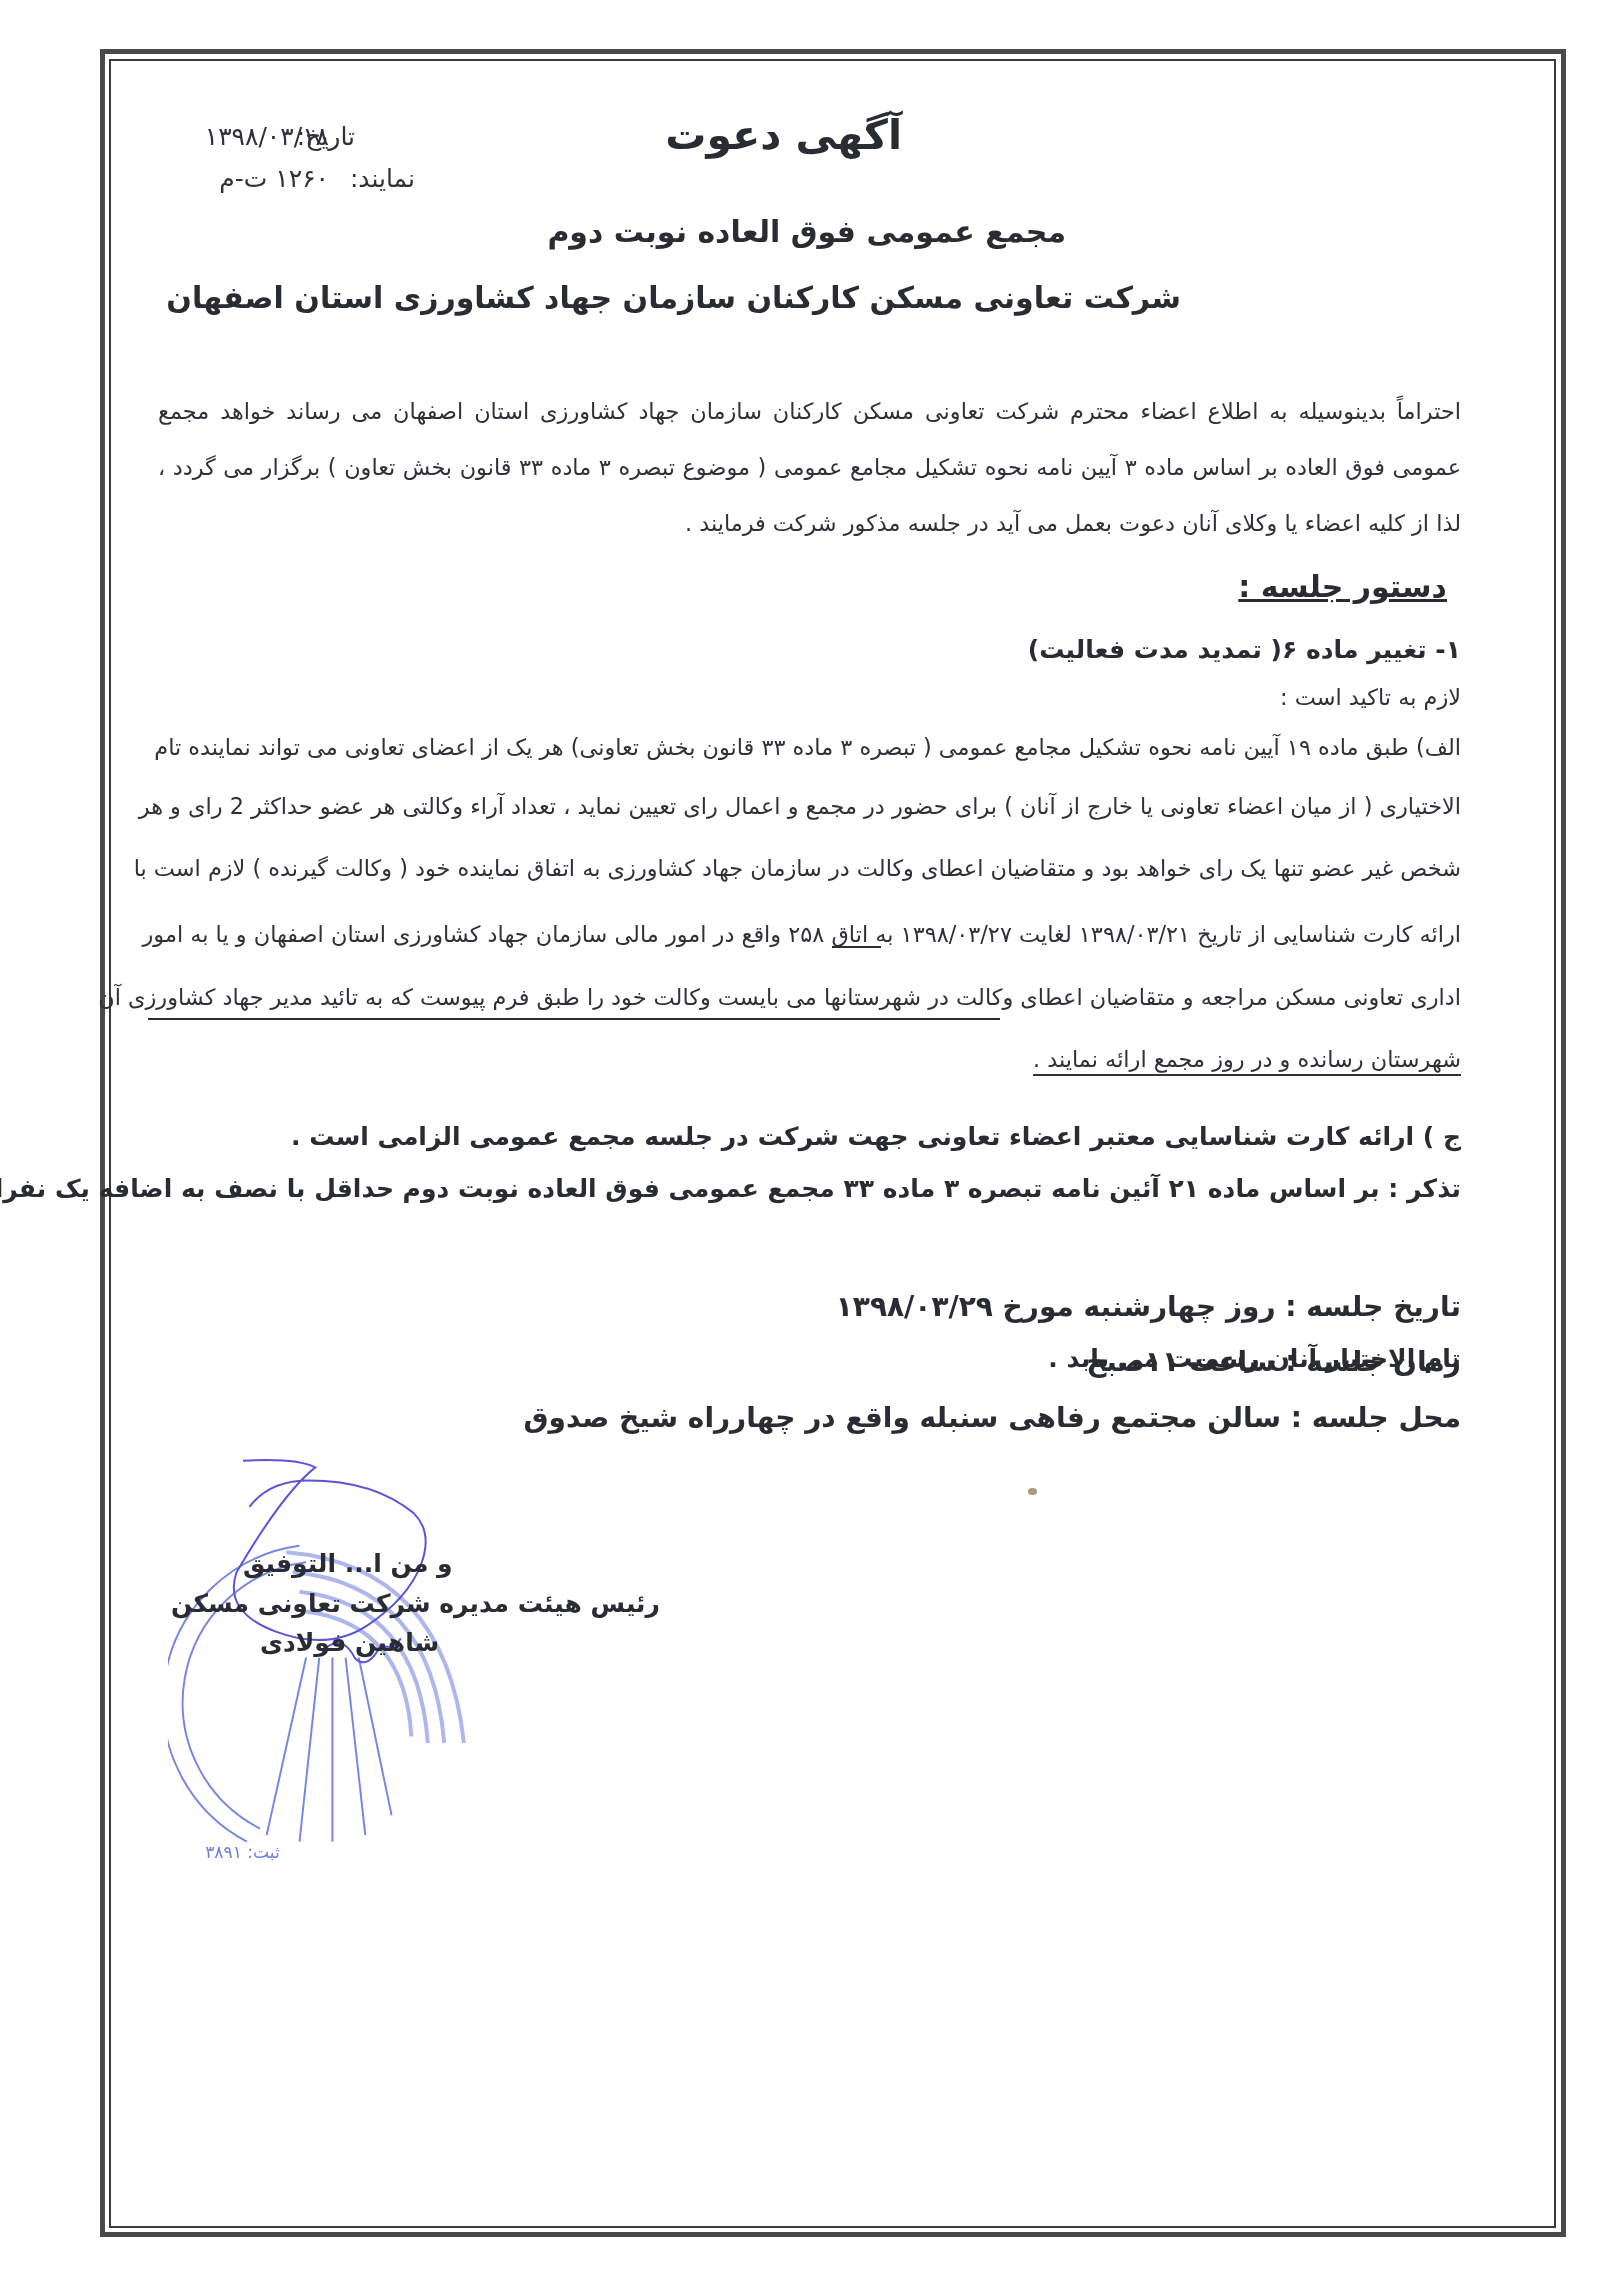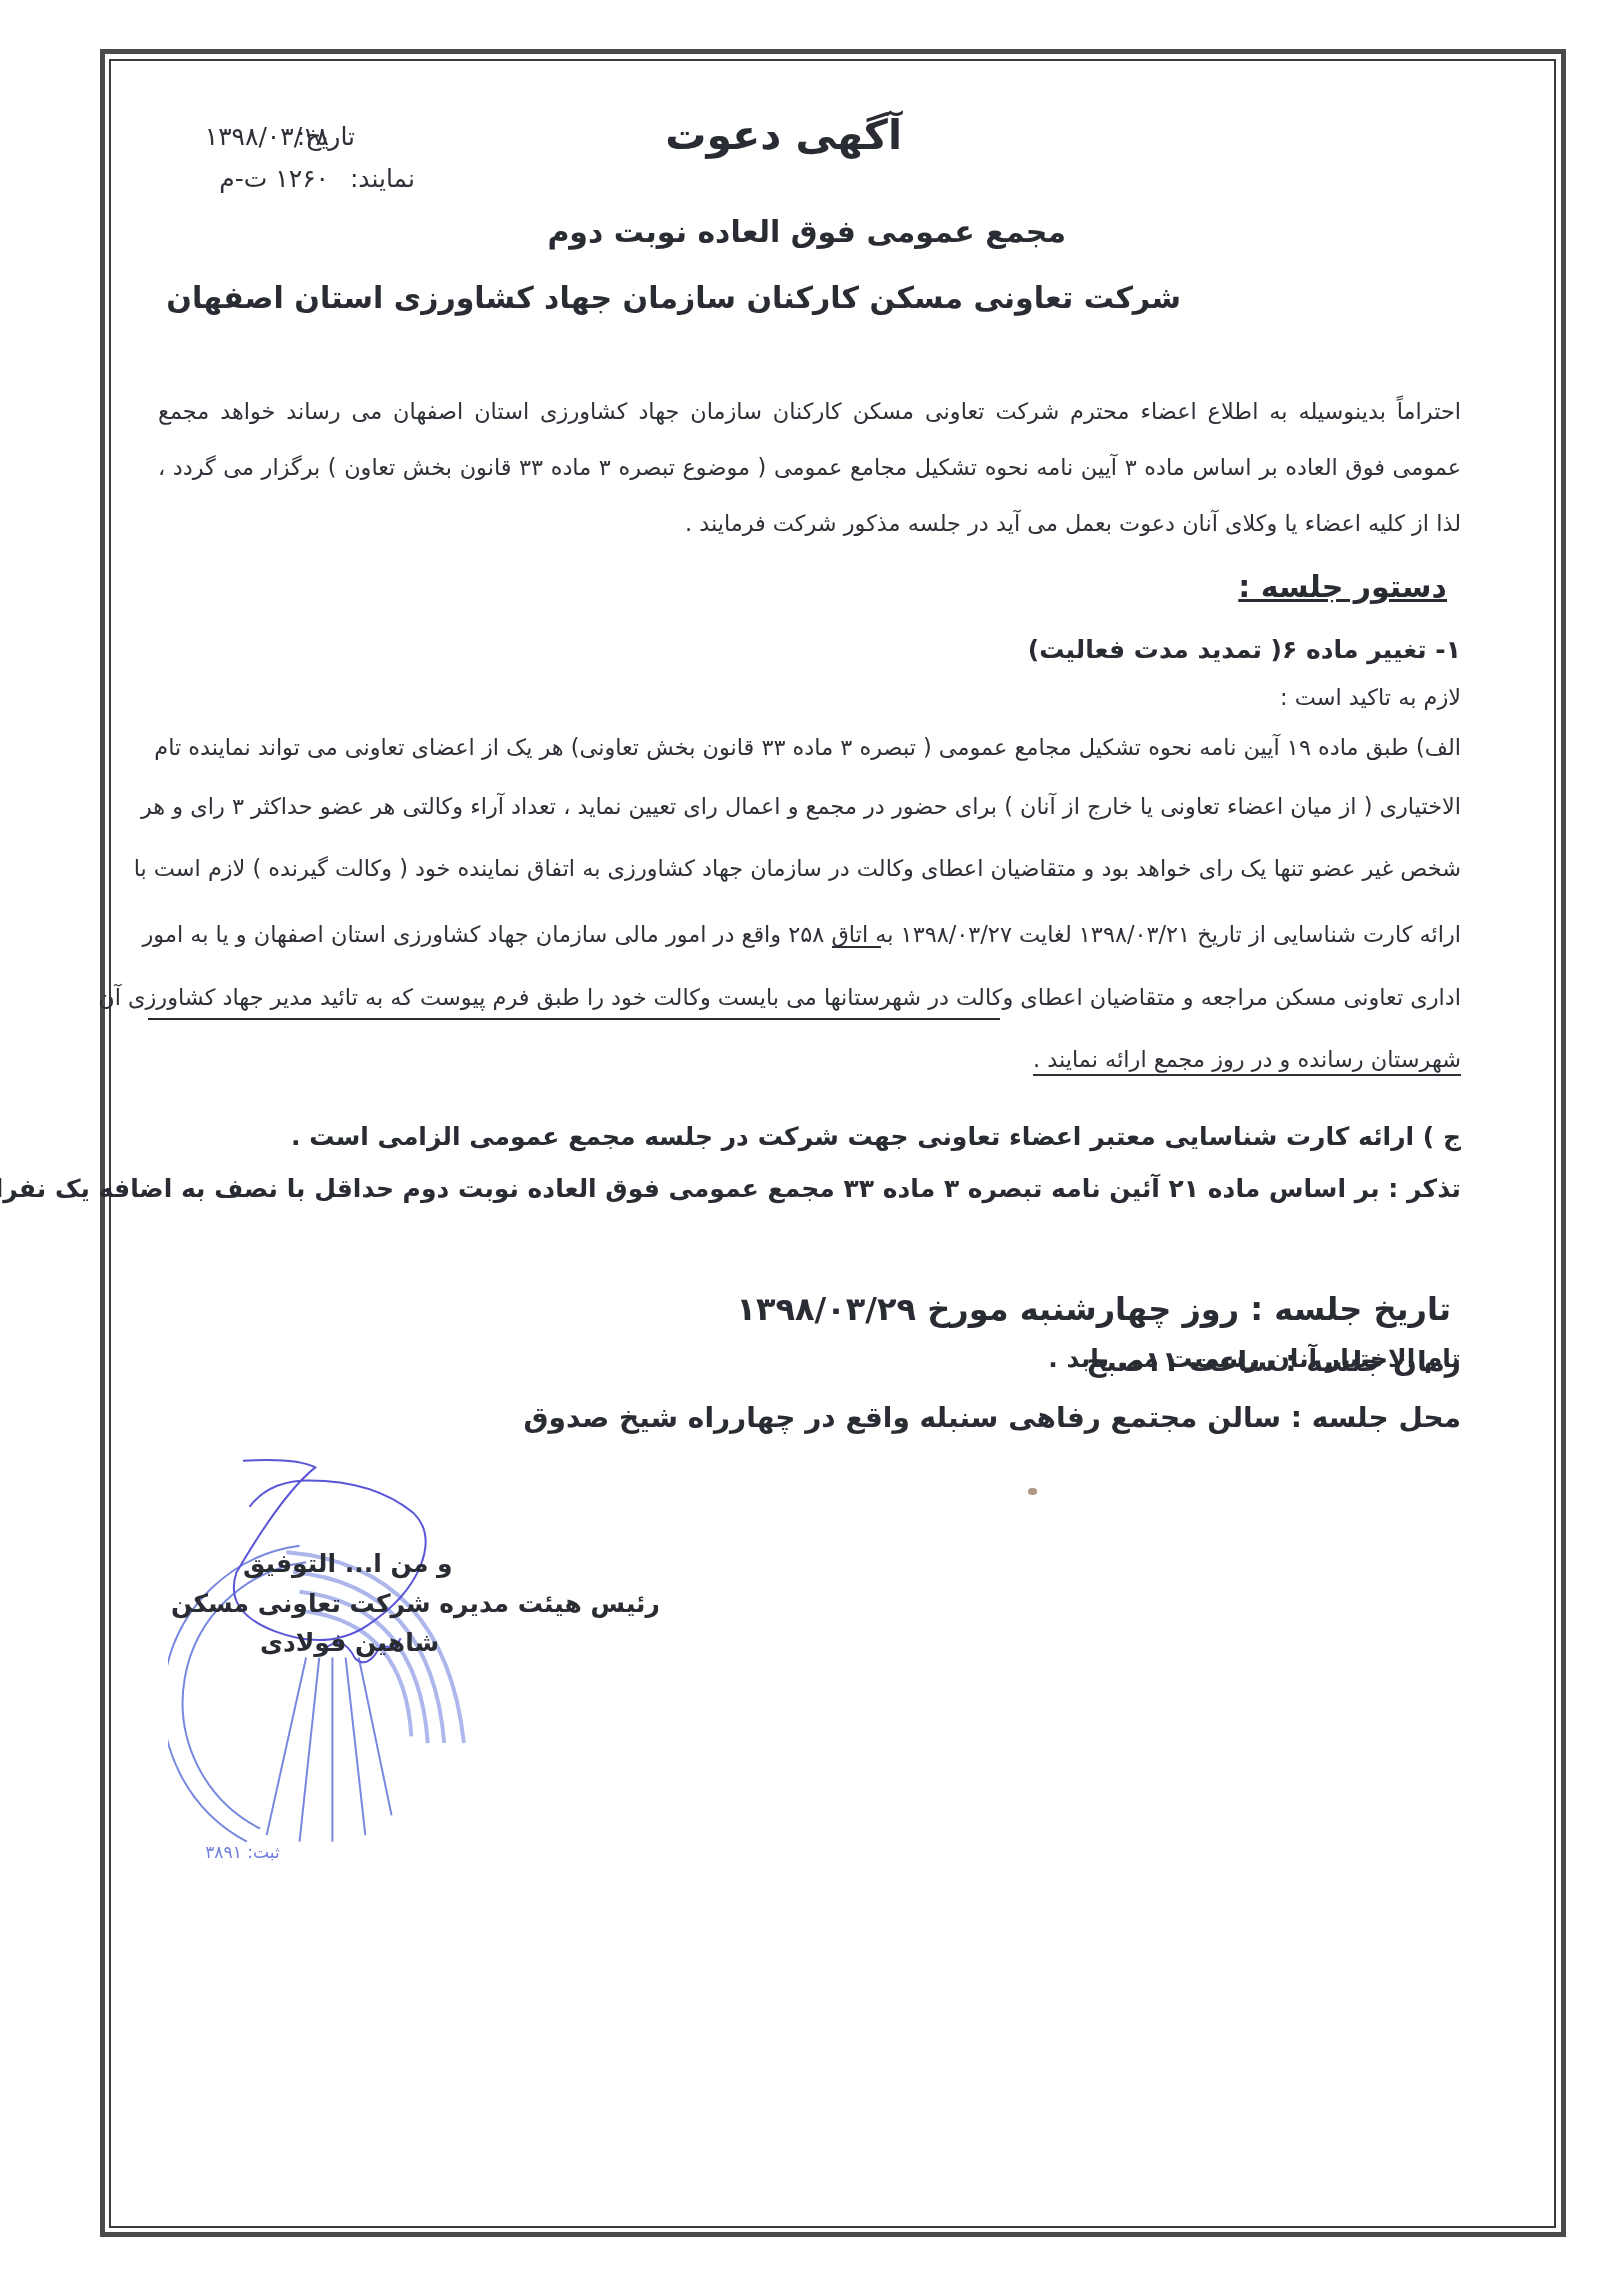--- a/index.html
+++ b/index.html
@@ -41,34 +41,34 @@
 
 <div class="abs body-line justify" style="right:158px; top:398px; width:1303px;">احتراماً بدینوسیله به اطلاع اعضاء محترم شرکت تعاونی مسکن کارکنان سازمان جهاد کشاورزی استان اصفهان می رساند خواهد مجمع</div>
 <div class="abs body-line justify" style="right:158px; top:454px; width:1303px;">عمومی فوق العاده  بر اساس ماده ۳ آیین نامه نحوه تشکیل مجامع عمومی ( موضوع تبصره ۳ ماده ۳۳ قانون بخش تعاون ) برگزار می گردد ،</div>
 <div class="abs body-line" style="right:158px; top:510px;">لذا از کلیه اعضاء یا وکلای آنان دعوت بعمل می آید در جلسه مذکور شرکت فرمایند .</div>
 
 <div class="abs agenda-title" style="right:172px; top:569px;text-decoration:underline;">دستور جلسه :</div>
 <div class="abs bold-line" style="right:158px; top:635px;">۱- تغییر ماده ۶( تمدید مدت فعالیت)</div>
 <div class="abs body-line" style="right:158px; top:684px;">لازم به تاکید است :</div>
 
 <div class="abs body-line justify" style="right:158px; top:734px; width:1303px;">الف) طبق ماده ۱۹ آیین نامه نحوه تشکیل مجامع عمومی ( تبصره ۳ ماده ۳۳ قانون بخش تعاونی) هر یک از اعضای تعاونی می تواند نماینده تام</div>
-<div class="abs body-line justify" style="right:158px; top:793px; width:1303px;">الاختیاری ( از میان اعضاء تعاونی یا خارج از آنان ) برای حضور در مجمع و اعمال رای تعیین نماید ، تعداد آراء وکالتی هر عضو حداکثر ۳ رای  و هر</div>
+<div class="abs body-line justify" style="right:158px; top:793px; width:1303px;">الاختیاری ( از میان اعضاء تعاونی یا خارج از آنان ) برای حضور در مجمع و اعمال رای تعیین نماید ، تعداد آراء وکالتی هر عضو حداکثر 2 رای  و هر</div>
 <div class="abs body-line justify" style="right:158px; top:855px; width:1303px;">شخص غیر عضو تنها یک رای خواهد بود و متقاضیان اعطای وکالت در سازمان جهاد کشاورزی به اتفاق نماینده خود  ( وکالت گیرنده ) لازم است با</div>
 <div class="abs body-line justify" style="right:158px; top:921px; width:1303px;">ارائه کارت شناسایی  از تاریخ ۱۳۹۸/۰۳/۲۱ لغایت ۱۳۹۸/۰۳/۲۷  به اتاق  ۲۵۸  واقع در امور مالی  سازمان جهاد کشاورزی استان اصفهان و  یا به  امور</div>
 <div class="abs body-line justify" style="right:158px; top:984px; width:1303px;">اداری تعاونی مسکن مراجعه و متقاضیان اعطای وکالت در شهرستانها می بایست وکالت خود را طبق فرم پیوست که به تائید مدیر جهاد کشاورزی آن</div>
 <div class="abs body-line ul" style="right:158px; top:1046px;">شهرستان رسانده و در روز مجمع ارائه نمایند  .</div>
 
 <div class="abs" style="left:148px; top:1018px; width:852px; height:2px; background:#2b2d35;"></div>
 <div class="abs" style="left:832px; top:946px; width:49px; height:2px; background:#2b2d35;"></div>
 
 <div class="abs bold-line" style="right:158px; top:1122px;">ج ) ارائه کارت شناسایی معتبر اعضاء تعاونی جهت شرکت در جلسه مجمع عمومی الزامی است .</div>
 <div class="abs bold-line justify" style="right:158px; top:1174px; width:1303px;">تذکر : بر اساس ماده ۲۱ آئین نامه  تبصره ۳ ماده ۳۳ مجمع عمومی فوق العاده  نوبت  دوم حداقل با نصف به اضافه یک نفراز اعضاء یا نمایندگان</div>
 <div class="abs bold-line" style="right:158px; top:1300px;margin-top:44px;">تام الاختیار  آنان رسمیت می یابد .</div>
 
-<div class="abs bold-line" style="right:168px; top:1290px; font-size:32px;">تاریخ جلسه : روز  چهارشنبه مورخ  ۱۳۹۸/۰۳/۲۹</div>
+<div class="abs bold-line" style="right:158px; top:1290px; font-size:28px;">تاریخ جلسه : روز  چهارشنبه مورخ  ۱۳۹۸/۰۳/۲۹</div>
 <div class="abs bold-line" style="right:158px; top:1345px; font-size:28px;text-align:center;">زمان جلسه : ساعت ۱۱صبح</div>
 <div class="abs bold-line" style="right:158px; top:1401px; font-size:28px;">محل جلسه : سالن مجتمع رفاهی سنبله واقع در چهارراه شیخ صدوق</div>
 
 <div class="dust"></div>
 
 <svg class="stamp" viewBox="0 0 520 520">
   <g fill="none" stroke="#4a5fd6" stroke-width="3" opacity="0.75">
     <path d="M 120 480 A 240 240 0 0 1 200 30"></path>
     <path d="M 140 460 A 215 215 0 0 1 210 55"></path>
     <g>

